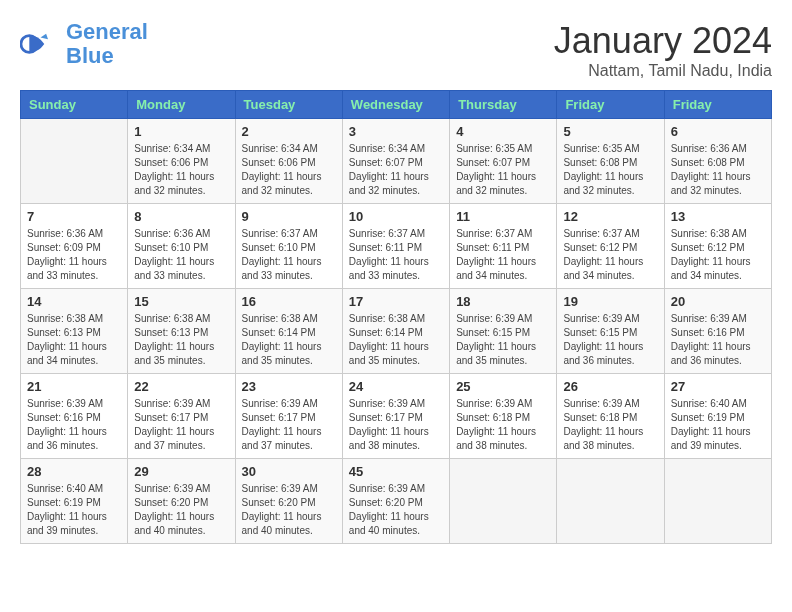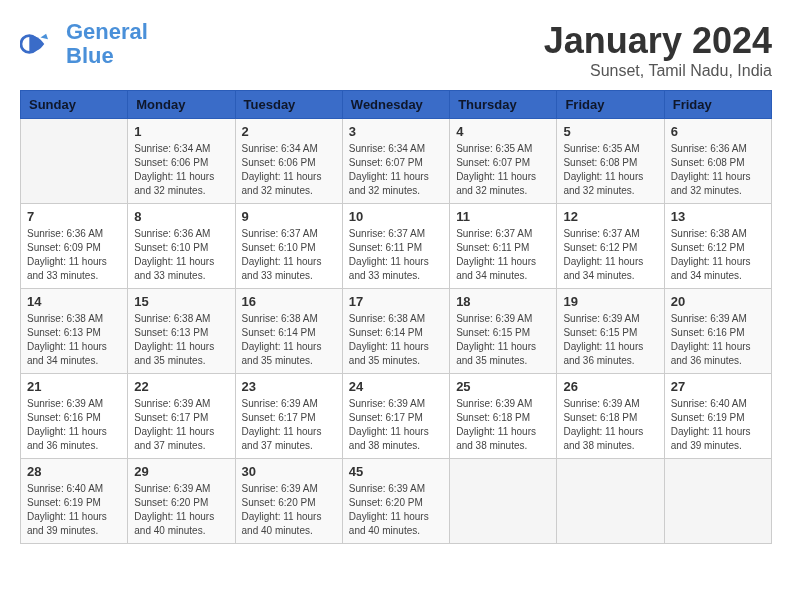--- a/index.html
+++ b/index.html
@@ -33,35 +33,35 @@
     .logo-icon {
       width: 28px;
       height: 28px;
       margin-right: 2px;
     }
     .title-area {
       text-align: right;
     }
     .month-title {
       font-size: 36px;
-      font-weight: bold;
+      font-weight: normal;
       color: #333;
     }
     .subtitle {
       font-size: 16px;
       color: #555;
     }
     table {
       width: 100%;
       border-collapse: collapse;
       font-size: 11px;
     }
     thead tr th {
       background-color: #3a6cc8;
-      color: #0f172a;
+      color: #86efac;
       text-align: left;
       padding: 6px 8px;
       font-size: 13px;
       font-weight: bold;
       border: 1px solid #2a5cb8;
     }
     tbody tr td {
       border: 1px solid #ccc;
       vertical-align: top;
       padding: 5px 6px;
@@ -98,21 +98,21 @@
       <path d="M10 6 Q20 6 26 15 Q20 24 10 24" fill="#3a6cc8"></path>
       <path d="M22 8 L28 4 L30 10" fill="#4a90d9"></path>
     </svg>
     <div class="logo-text">
       <div><span>General</span></div>
       <div><span style="color:#4a90d9">Blue</span></div>
     </div>
   </div>
   <div class="title-area">
     <div class="month-title">January 2024</div>
-    <div class="subtitle">Sunset, Tamil Nadu, India</div>
+    <div class="subtitle">Nattam, Tamil Nadu, India</div>
   </div>
 </div>
 
 <table>
   <thead>
     <tr>
     <th>Sunday</th>
         <th>Monday</th>
         <th>Tuesday</th>
         <th>Wednesday</th>

